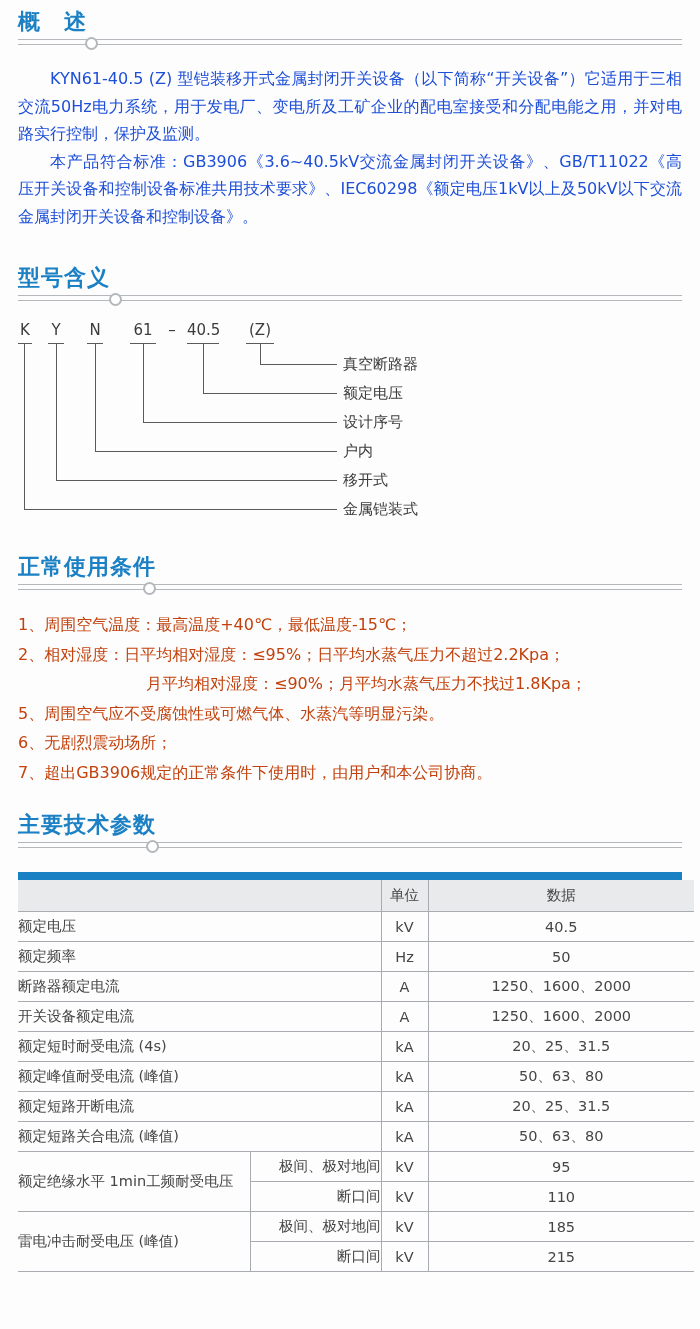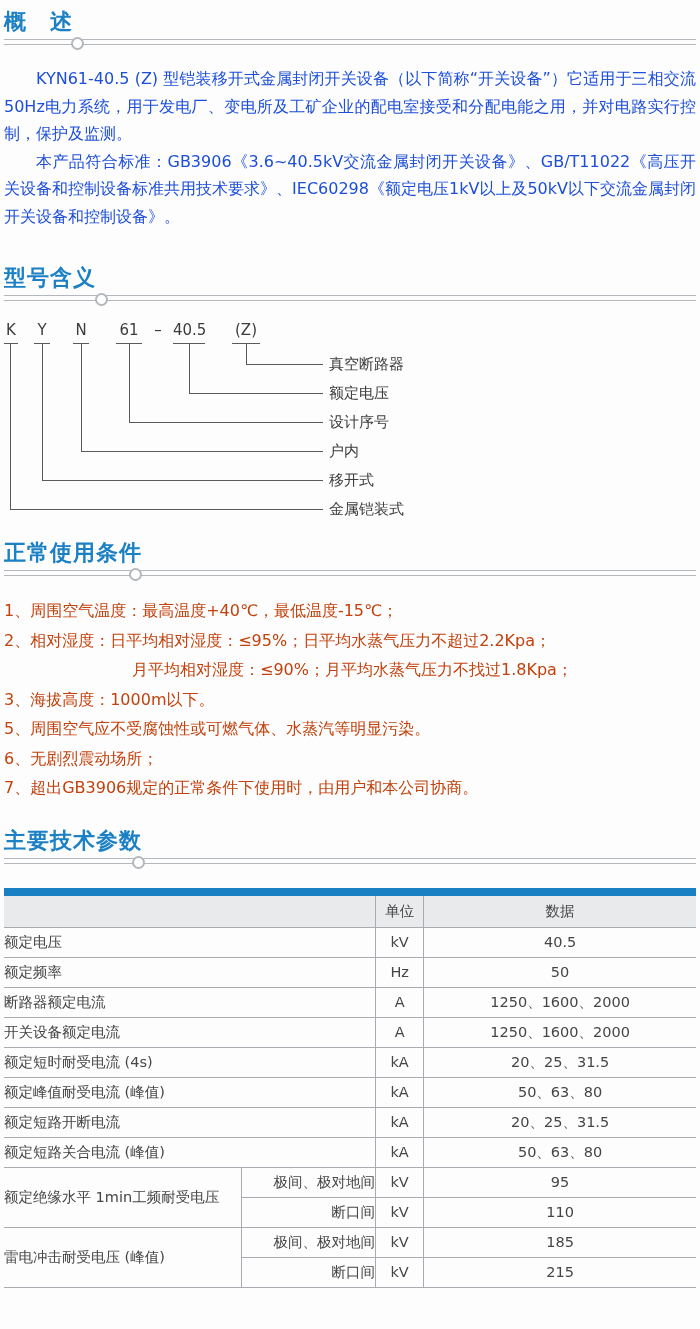--- a/index.html
+++ b/index.html
@@ -6,21 +6,21 @@
     --accent:#1b80c4;
     --table-bar:#1a80c4;
     --header-bg:#e9eaeb;
     --line:#a8acb0;
     --rule:#b4b8bc;
     --text:#404040;
   }
   html,body{margin:0;padding:0;background:#fdfdfd;}
   .page{
     width:700px;height:1319px;box-sizing:border-box;
-    padding:8px 4px;overflow:hidden;
+    padding:8px 18px;overflow:hidden;
     font-family:"DejaVu Sans","Liberation Sans",sans-serif;
     color:var(--text);
   }
   
   .sec-title{
     margin:0;font-size:22px;line-height:28px;font-weight:700;
     color:var(--accent);letter-spacing:1px;
   }
   .rule{position:relative;margin-top:3px;height:10px;}
   .rule-lines{height:4px;border-top:1px solid var(--rule);border-bottom:1px solid var(--rule);}
@@ -35,21 +35,21 @@
     text-align:justify;color:#1d4ed8;
   }
   
   .sec-model{margin-top:34px;}
   .diagram{position:relative;height:210px;margin-top:12px;font-size:15px;color:#3c3c3c;}
   .tok{position:absolute;top:4px;text-align:center;padding-bottom:4px;border-bottom:1px solid #5a5a5a;}
   .tok.noline{border-bottom:none;}
   .elbow{position:absolute;border-left:1px solid #5a5a5a;border-bottom:1px solid #5a5a5a;}
   .dlabel{position:absolute;left:325px;white-space:nowrap;font-family:Liberation Serif, serif;}
   
-  .sec-cond{margin-top:12px;}
+  .sec-cond{margin-top:26px;}
   .cond-list{margin-top:16px;}
   .cond{margin:0;font-size:16px;line-height:29.5px;color:#c2410c;}
   .cond.indent{padding-left:128px;}
   
   .sec-params{margin-top:24px;}
   .bluebar{height:8px;background:var(--table-bar);margin-top:20px;}
   table.params{
     width:100%;border-collapse:collapse;table-layout:fixed;
     font-size:14.5px;color:#454545;border-bottom:1px solid var(--line);
   }
@@ -114,21 +114,20 @@
   <section class="sec-cond">
     <h2 class="sec-title">正常使用条件</h2>
     <div class="rule">
       <div class="rule-lines"></div>
       <span class="ring" style="left:125px"></span>
     </div>
     <div class="cond-list">
       <p class="cond">1、周围空气温度：最高温度+40℃，最低温度-15℃；</p>
       <p class="cond">2、相对湿度：日平均相对湿度：≤95%；日平均水蒸气压力不超过2.2Kpa；</p>
       <p class="cond indent">月平均相对湿度：≤90%；月平均水蒸气压力不找过1.8Kpa；</p>
-      <p class="cond">3、海拔高度：1000m以下。</p>
       <p class="cond">5、周围空气应不受腐蚀性或可燃气体、水蒸汽等明显污染。</p>
       <p class="cond">6、无剧烈震动场所；</p>
       <p class="cond">7、超出GB3906规定的正常条件下使用时，由用户和本公司协商。</p>
     </div>
   </section>
 
   <section class="sec-params">
     <h2 class="sec-title">主要技术参数</h2>
     <div class="rule">
       <div class="rule-lines"></div>

